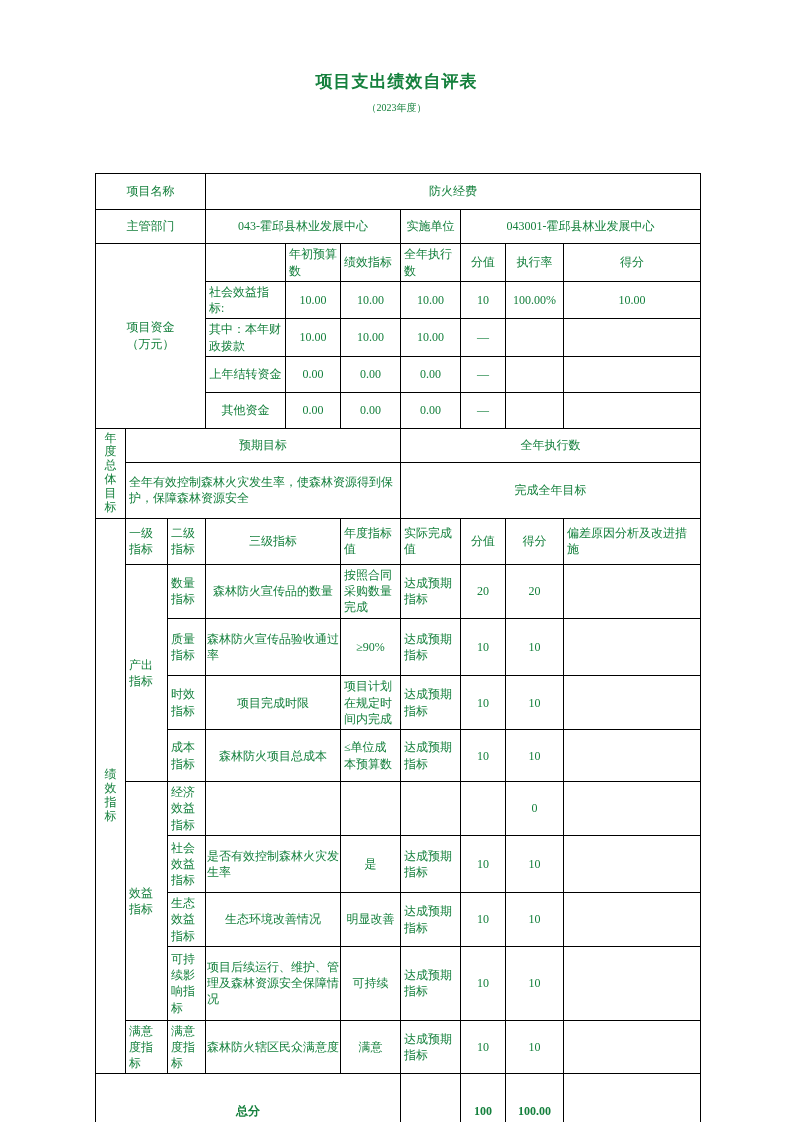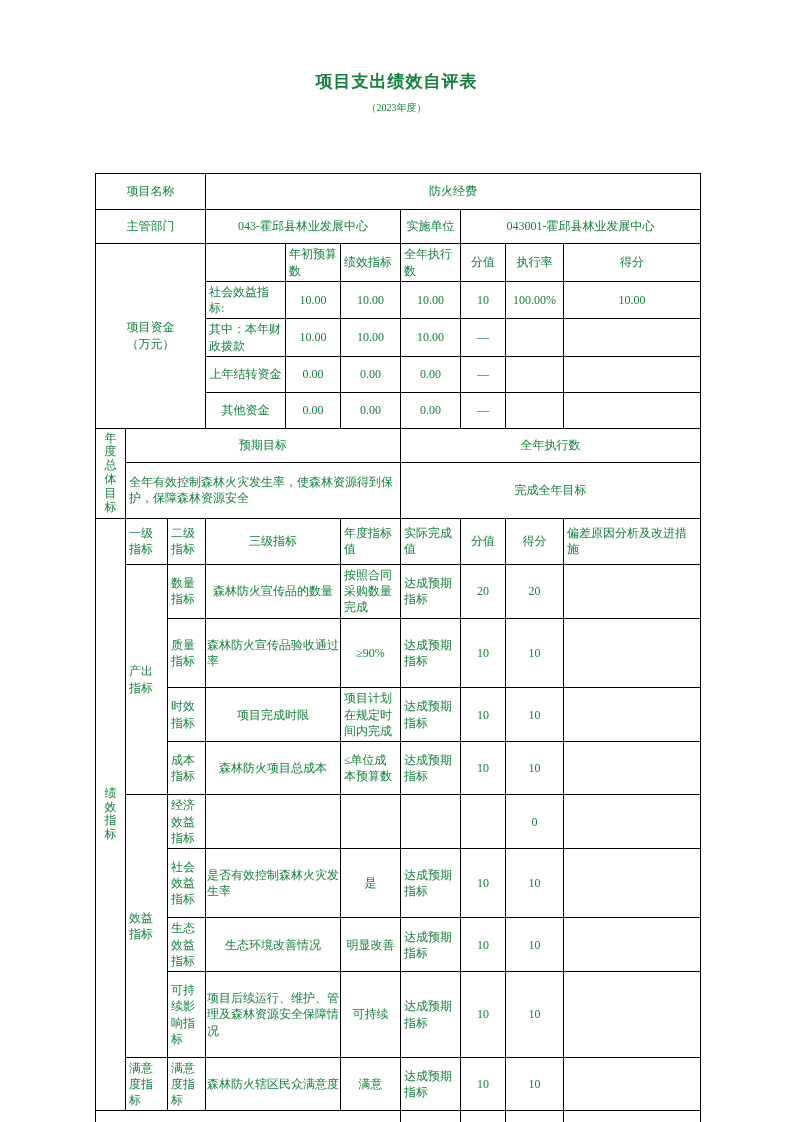--- a/index.html
+++ b/index.html
@@ -31,21 +31,21 @@
   td {
     border:1px solid #000;
     vertical-align:middle;
     text-align:center;
     padding:2px 3px;
     line-height:1.35;
     word-break:break-all;
     overflow:hidden;
   }
   td.lt { text-align:left; }
-  td.tight { padding:18px 1px; }
+  td.tight { padding:12px 1px; }
   .bold { font-weight:bold; }
   .vert {
     display:inline-block; width:13px;
     line-height:1.15; word-break:break-all; 
   }
   .fundlab { display:inline-block; width:50px; line-height:1.4; word-break:break-all; }
 </style>
 </head>
 <body>
 

